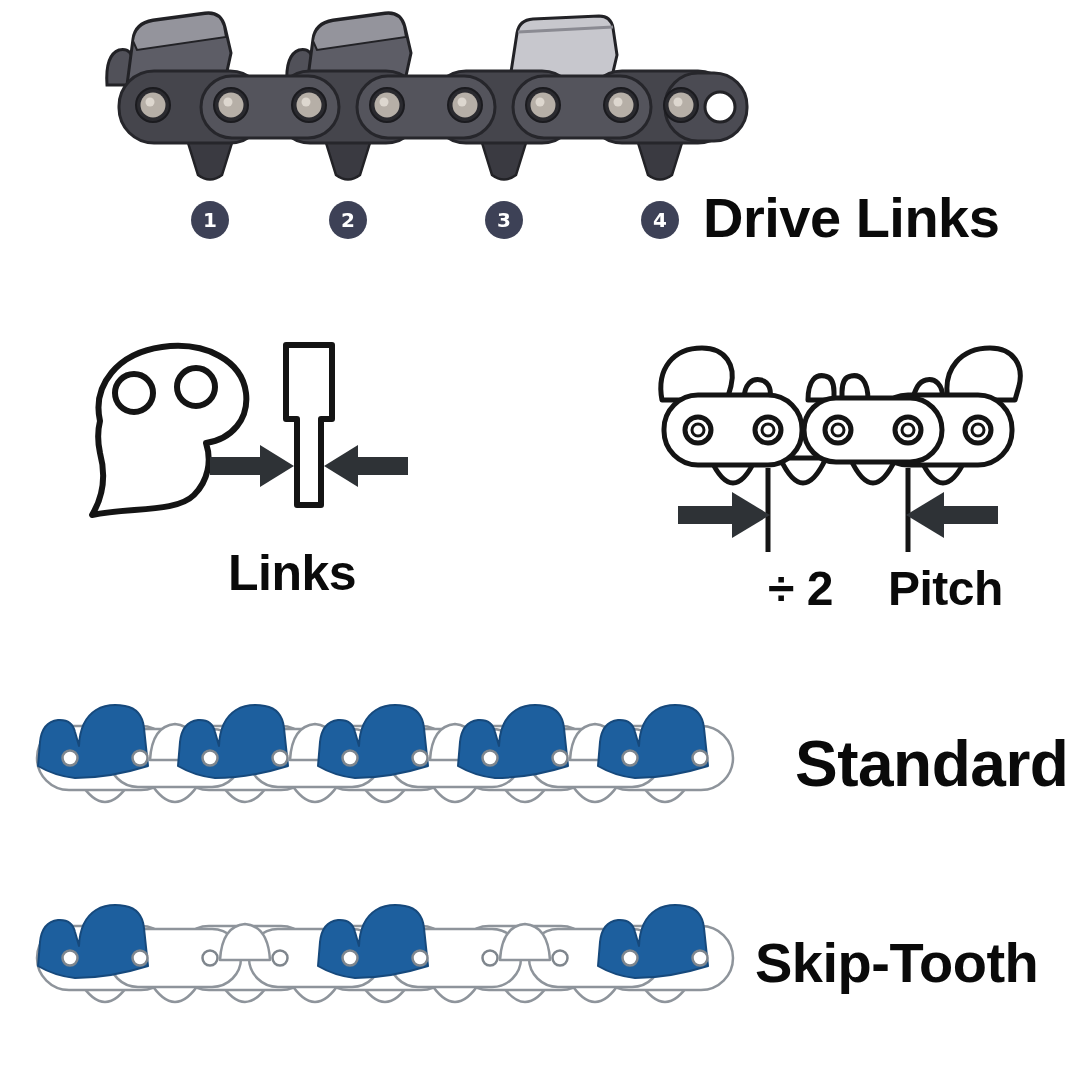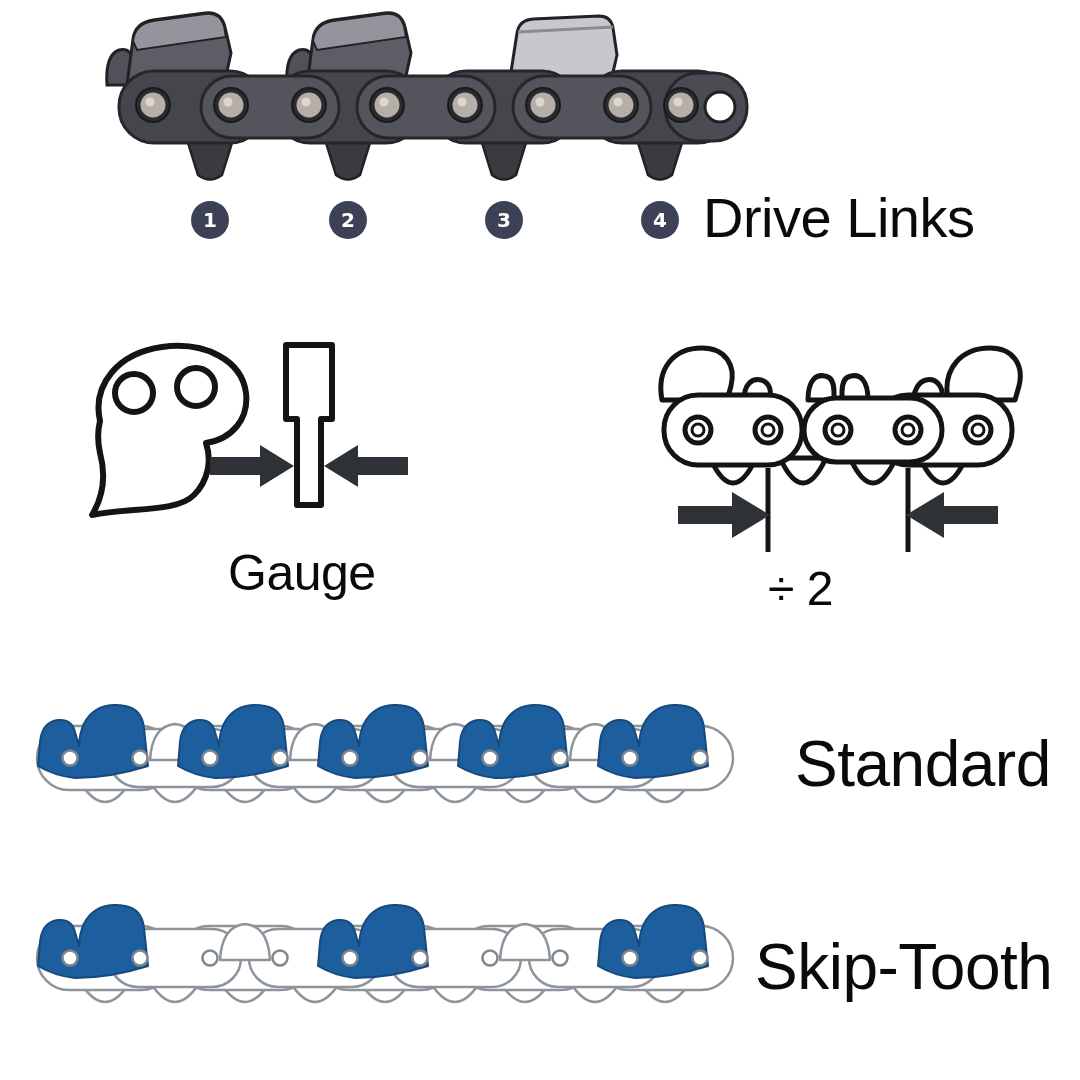--- a/index.html
+++ b/index.html
@@ -7,21 +7,21 @@
     --accent-blue:#1d5f9e;
     --marker:#3d4156;
     --arrow:#2e3236;
     --ink:#141414;
     --label:#0a0a0a;
   }
   body{background:#ffffff}
   .canvas{position:relative;width:1080px;height:1080px;background:#fff;
           font-family:"Liberation Sans",sans-serif;overflow:hidden}
   svg.art{position:absolute;overflow:visible}
-  .label{position:absolute;font-weight:400;color:var(--label);
+  .label{position:absolute;font-weight:700;color:var(--label);
          letter-spacing:-0.5px;white-space:nowrap;line-height:1}
   .marker{position:absolute;width:38px;height:38px;border-radius:50%;
           background:var(--marker);color:#fff;display:flex;align-items:center;
           justify-content:center;font-size:20px;font-weight:700;
           font-family:"DejaVu Sans",sans-serif}
   
   .outline{fill:#fff;stroke:var(--ink);stroke-width:6;stroke-linejoin:round}
   .outline5{fill:#fff;stroke:var(--ink);stroke-width:5;stroke-linejoin:round}
   .thin{fill:none;stroke:var(--ink);stroke-width:3}
   .mline{stroke:var(--ink);stroke-width:5}
@@ -130,21 +130,21 @@
     <circle class="outline" cx="64" cy="58" r="19"></circle>
     <circle class="outline" cx="126" cy="52" r="19"></circle>
     <path class="outline" d="M216 10 L262 10 L262 84 L251 84 L251 170 L227 170 L227 84 L216 84 Z"></path>
     <g>
       <polygon class="arrow" points="190,110 224,131 190,152"></polygon>
       <rect class="arrow" x="140" y="122" width="52" height="18"></rect>
       <polygon class="arrow" points="288,110 254,131 288,152"></polygon>
       <rect class="arrow" x="286" y="122" width="52" height="18"></rect>
     </g>
   </svg>
-  <div class="label" style="left:228px;top:548px;font-size:50px">Gauge</div>
+  <div class="label" style="left:228px;top:548px;font-size:50px">Links</div>
 
   <svg class="art" style="left:650px;top:340px" width="390" height="235" viewBox="0 0 390 235">
 
     <g>
       <path class="outline5" d="M60 118 Q83 168 106 118 Z"></path>
       <path class="outline5" d="M130 118 Q153 168 176 118 Z"></path>
       <path class="outline5" d="M200 118 Q223 168 246 118 Z"></path>
       <path class="outline5" d="M270 118 Q293 168 316 118 Z"></path>
     </g>
 
@@ -179,20 +179,21 @@
     <g>
       <line class="mline" x1="118" y1="128" x2="118" y2="212"></line>
       <line class="mline" x1="258" y1="128" x2="258" y2="212"></line>
       <polygon class="arrow" points="82,152 120,175 82,198"></polygon>
       <rect class="arrow" x="28" y="166" width="58" height="18"></rect>
       <polygon class="arrow" points="294,152 256,175 294,198"></polygon>
       <rect class="arrow" x="290" y="166" width="58" height="18"></rect>
     </g>
   </svg>
   <div class="label" style="left:768px;top:565px;font-size:48px">÷ 2</div>
+  <div class="label" style="left:888px;top:565px;font-size:48px">Pitch</div>
 
   <svg class="art" style="left:25px;top:700px" width="730" height="110" viewBox="0 0 730 110">
     <g>
       <path class="whiteline" d="M55 82 Q80 122 105 82 Z"></path>
       <path class="whiteline" d="M125 82 Q150 122 175 82 Z"></path>
       <path class="whiteline" d="M195 82 Q220 122 245 82 Z"></path>
       <path class="whiteline" d="M265 82 Q290 122 315 82 Z"></path>
       <path class="whiteline" d="M335 82 Q360 122 385 82 Z"></path>
       <path class="whiteline" d="M405 82 Q430 122 455 82 Z"></path>
       <path class="whiteline" d="M475 82 Q500 122 525 82 Z"></path>
@@ -276,15 +277,15 @@
       <circle class="hole" cx="185" cy="58" r="7.5"></circle>
         <circle class="hole" cx="255" cy="58" r="7.5"></circle>
       <circle class="hole" cx="325" cy="58" r="7.5"></circle>
         <circle class="hole" cx="395" cy="58" r="7.5"></circle>
       <circle class="hole" cx="465" cy="58" r="7.5"></circle>
         <circle class="hole" cx="535" cy="58" r="7.5"></circle>
       <circle class="hole" cx="605" cy="58" r="7.5"></circle>
         <circle class="hole" cx="675" cy="58" r="7.5"></circle>
     </g>
   </svg>
-  <div class="label" style="left:755px;top:935px;font-size:64px">Skip-Tooth</div>
+  <div class="label" style="left:755px;top:935px;font-size:56px">Skip-Tooth</div>
 
 </div>
 
 </body></html>

